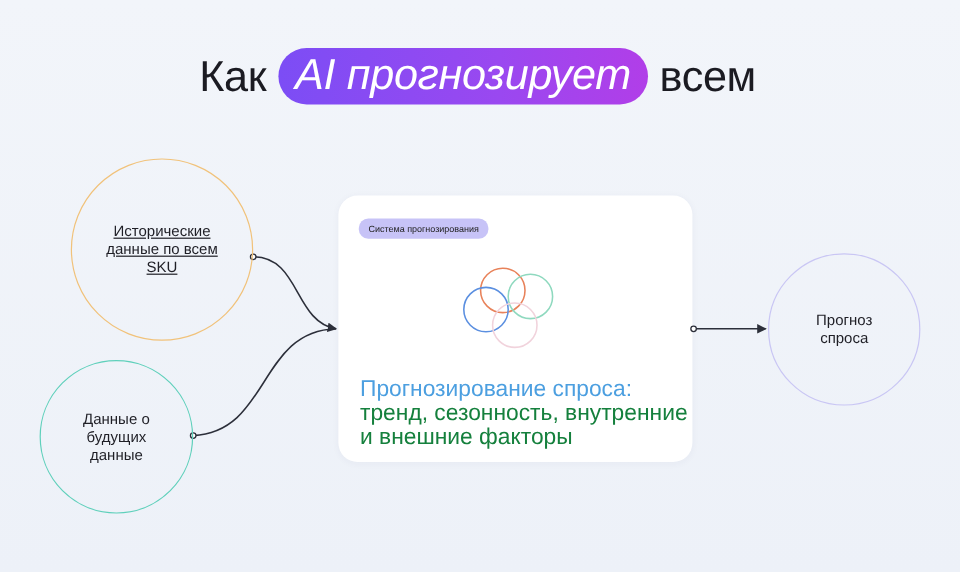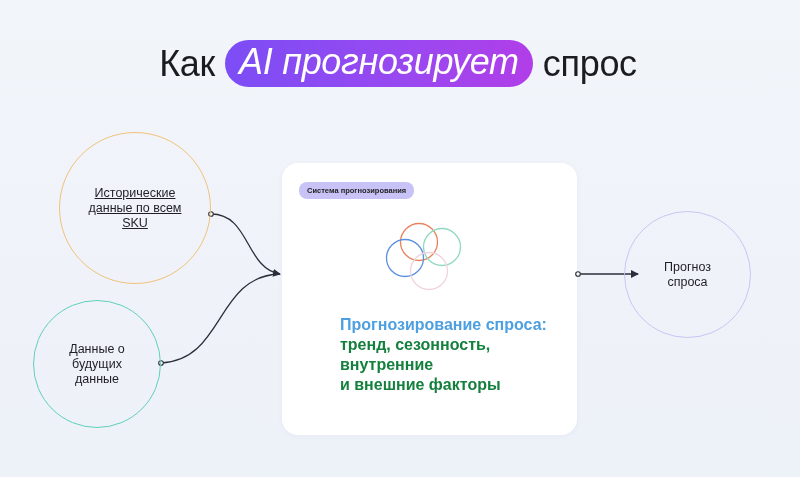--- a/index.html
+++ b/index.html
@@ -19,41 +19,41 @@
     color: #fff; border-radius: 24px; padding: 2px 14px 5px 14px; line-height: 40px; font-style: italic;
   }
   .node {
     position: absolute; border-radius: 50%; box-sizing: border-box;
     display: flex; align-items: center; justify-content: center; text-align: center;
     font-size: 12.5px; line-height: 15px; color: #1f1f26;
   }
   .node span { white-space: pre-line; }
   #n-hist { left: 59px; top: 132px; width: 152px; height: 152px; border: 1.3px solid #f1c27a; text-decoration: underline; }
   #n-disc { left: 33px; top: 300px; width: 128px; height: 128px; border: 1.3px solid #5fd0bb; }
-  #n-fore { left: 624px; top: 211px; width: 127px; height: 127px; border: 1px solid #c9c6f4; }
+  #n-fore { left: 640px; top: 211px; width: 127px; height: 127px; border: 1px solid #c9c6f4; }
   .card {
-    position: absolute; left: 282px; top: 163px; width: 295px; height: 272px;
-    background: #fff; border-radius: 16px; box-shadow: 0 1px 6px rgba(40,50,90,0.04); font-weight: bold;
+    position: absolute; left: 282px; top: 163px; width: 295px; height: 222px;
+    background: #fff; border-radius: 16px; box-shadow: 0 1px 6px rgba(40,50,90,0.04);
   }
   .badge {
     position: absolute; left: 17px; top: 19px; background: #c7c3f7; color: #222;
     font-size: 7.5px; padding: 4px 8px; border-radius: 8px; line-height: 9px;
   }
-  .card-text { position: absolute; left: 18px; top: 152px; font-size: 16px; line-height: 20px; margin-left: 40px; }
+  .card-text { position: absolute; left: 18px; top: 152px; font-size: 19px; line-height: 20px; }
   .card-text .accent { color: #4c9fe0; display: block; }
   .card-text .body { color: #15803d; white-space: pre-line; display: block; }
   svg.overlay { position: absolute; left: 0; top: 0; }
 </style>
 </head>
 <body>
 
 <div class="title">
   <span>Как</span>
   <span class="pill">AI прогнозирует</span>
-  <span>спрос</span>
+  <span>всем</span>
 </div>
 
 <svg class="overlay" width="800" height="477">
   <defs>
     <marker id="arr" markerWidth="8" markerHeight="8" refX="7" refY="4" orient="auto" markerUnits="userSpaceOnUse">
       <path d="M0,0 L8,4 L0,8 z" fill="#2c2f3a"></path>
     </marker>
   </defs>
   <path d="M211,214 C250,214 245,268 280,274" fill="none" stroke="#2c2f3a" stroke-width="1.3" marker-end="url(#arr)"></path>
   <path d="M161,363 C225,360 215,276 280,274" fill="none" stroke="#2c2f3a" stroke-width="1.3"></path>

